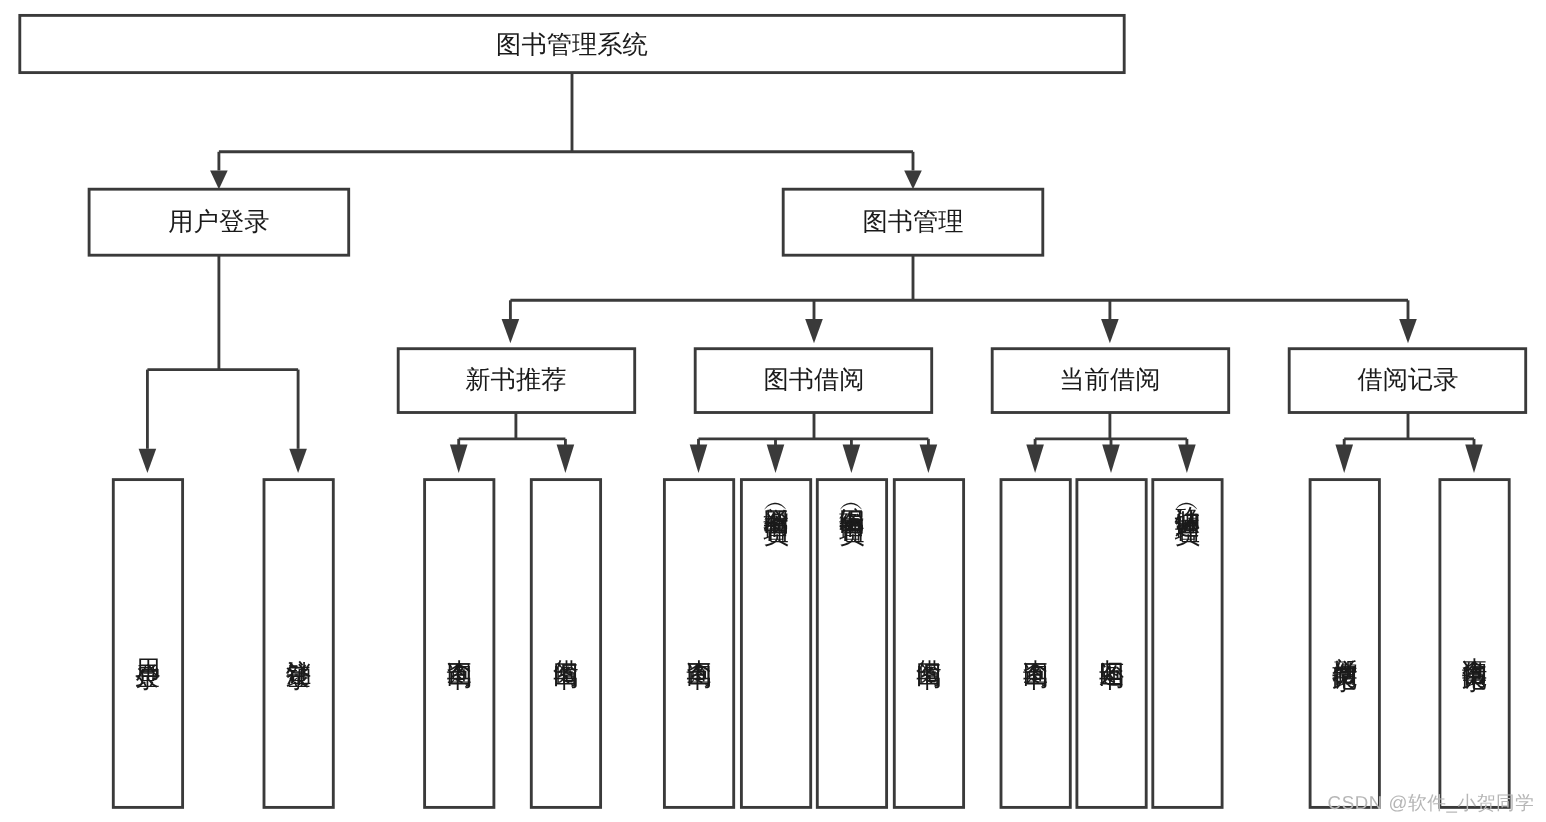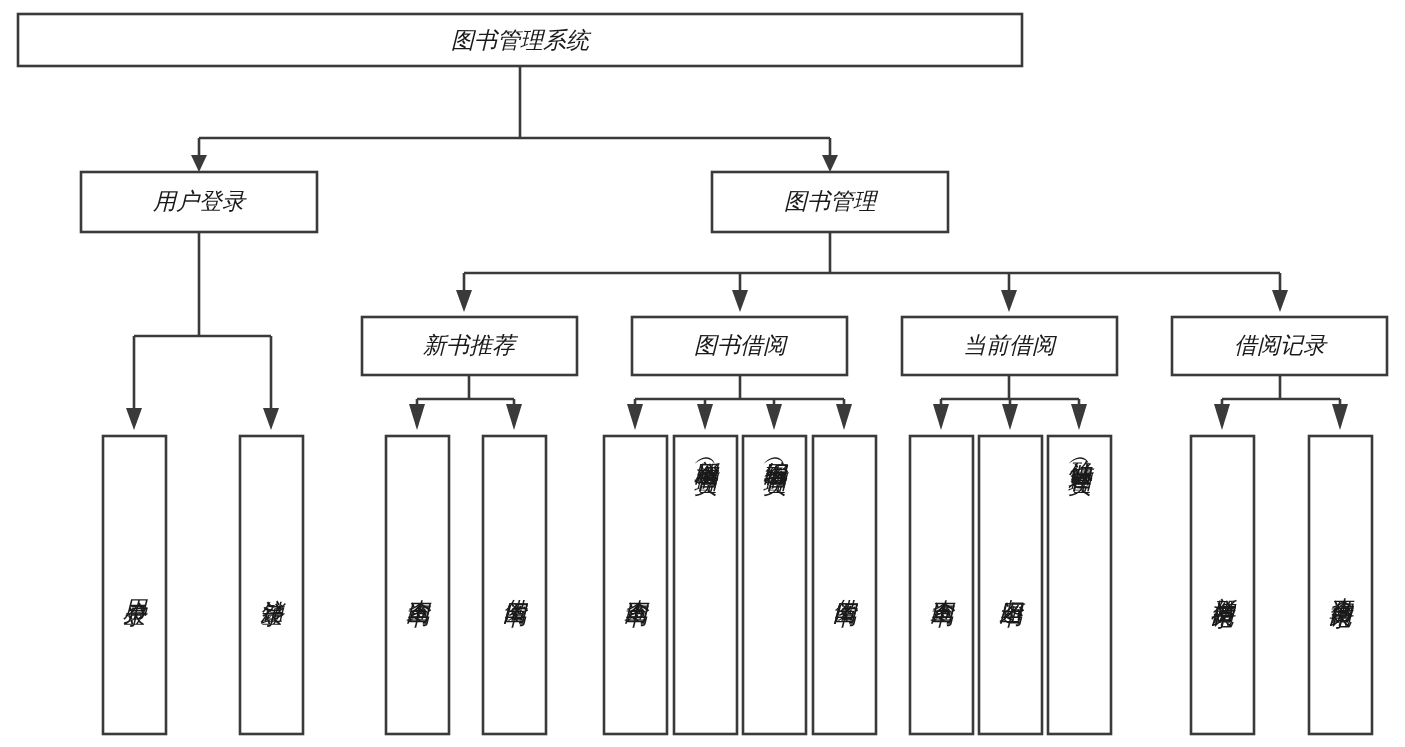--- a/index.html
+++ b/index.html
@@ -11,21 +11,20 @@
     width: 1405px;
     height: 747px;
     font-family: "Liberation Sans", "DejaVu Sans", sans-serif;
     overflow: hidden;
     position: relative;
   }
   #diagram-root {
     position: relative;
     width: 1405px;
     height: 747px;
-    font-style: italic;
   }
   svg#flow {
     position: absolute;
     left: 0;
     top: 0;
     width: 1405px;
     height: 747px;
   }
   .box-rect {
     fill: #ffffff;
@@ -235,14 +234,15 @@
   <div class="v-label-wrap" style="left:1048px; top:436px; width:63px; height:298px; align-items:flex-start;">
     <span class="v-label" style="margin-top:6px;">确认归还（管理员）</span>
   </div>
   <div class="v-label-wrap" style="left:1191px; top:436px; width:63px; height:298px;">
     <span class="v-label">新增借阅记录</span>
   </div>
   <div class="v-label-wrap" style="left:1309px; top:436px; width:63px; height:298px;">
     <span class="v-label">查询借阅记录</span>
   </div>
 
+  <div class="watermark">CSDN @软件_小贺同学</div>
 
 </div>
 
 </body></html>

